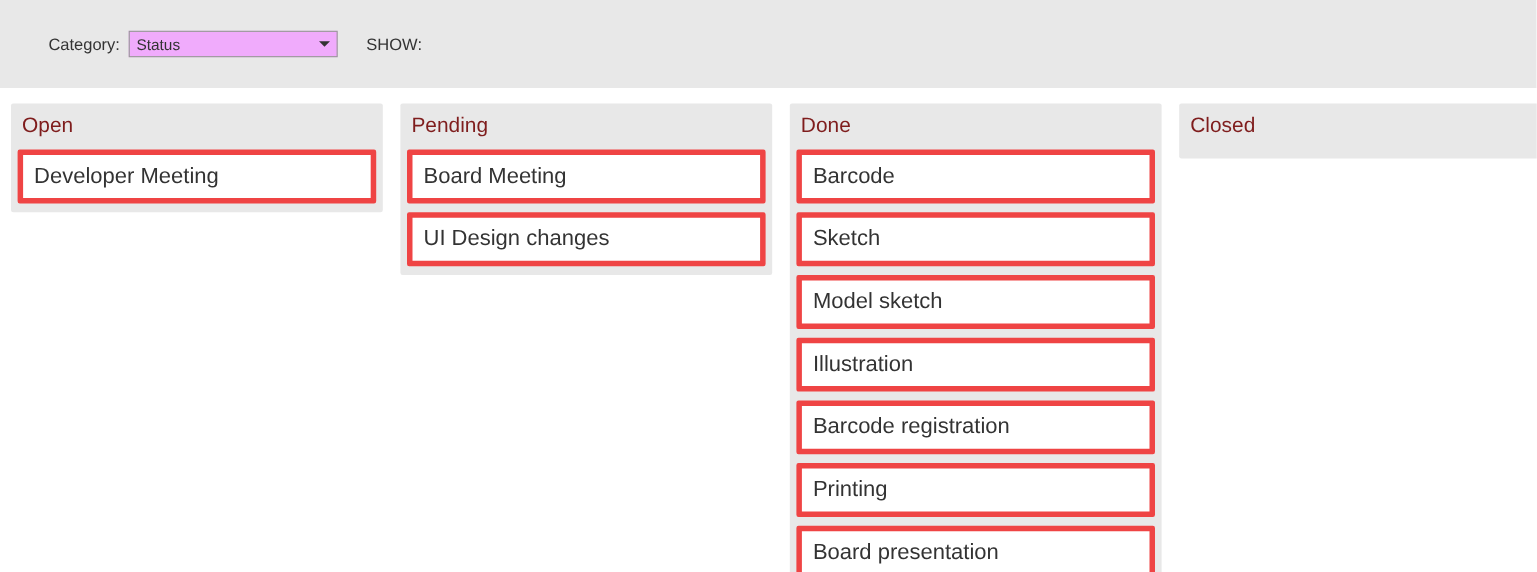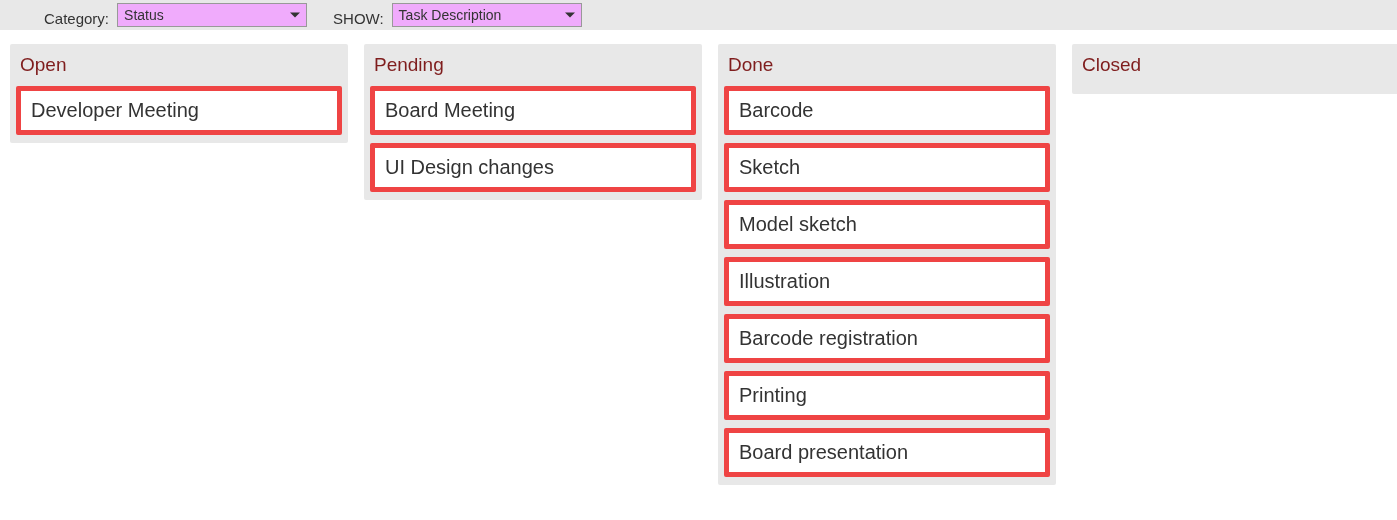--- a/index.html
+++ b/index.html
@@ -7,23 +7,23 @@
       margin: 0;
       padding: 0;
     }
     body {
       font-family: "Segoe UI", Arial, sans-serif;
       background: #ffffff;
       color: #333333;
     }
     .toolbar {
       background: #e8e8e8;
-      padding: 3px 44px;
+      padding: 28px 44px;
       display: flex;
-      align-items: flex-end;
+      align-items: center;
       gap: 8px;
     }
     .toolbar-label {
       font-size: 15px;
       color: #333;
     }
     .toolbar-select {
       position: relative;
       display: inline-flex;
       align-items: center;
@@ -86,24 +86,20 @@
 </head>
 <body>
 
 <div class="toolbar">
   <span class="toolbar-label">Category:</span>
   <div class="toolbar-select select-category">
     <span>Status</span>
     <span class="caret"></span>
   </div>
   <span class="toolbar-label">SHOW:</span>
-  <div class="toolbar-select select-show">
-    <span>Task Description</span>
-    <span class="caret"></span>
-  </div>
 </div>
 
 <div class="board">
 
   <div class="column">
     <div class="column-header">Open</div>
     <div class="card"><span>Developer Meeting</span></div>
   </div>
 
   <div class="column">

